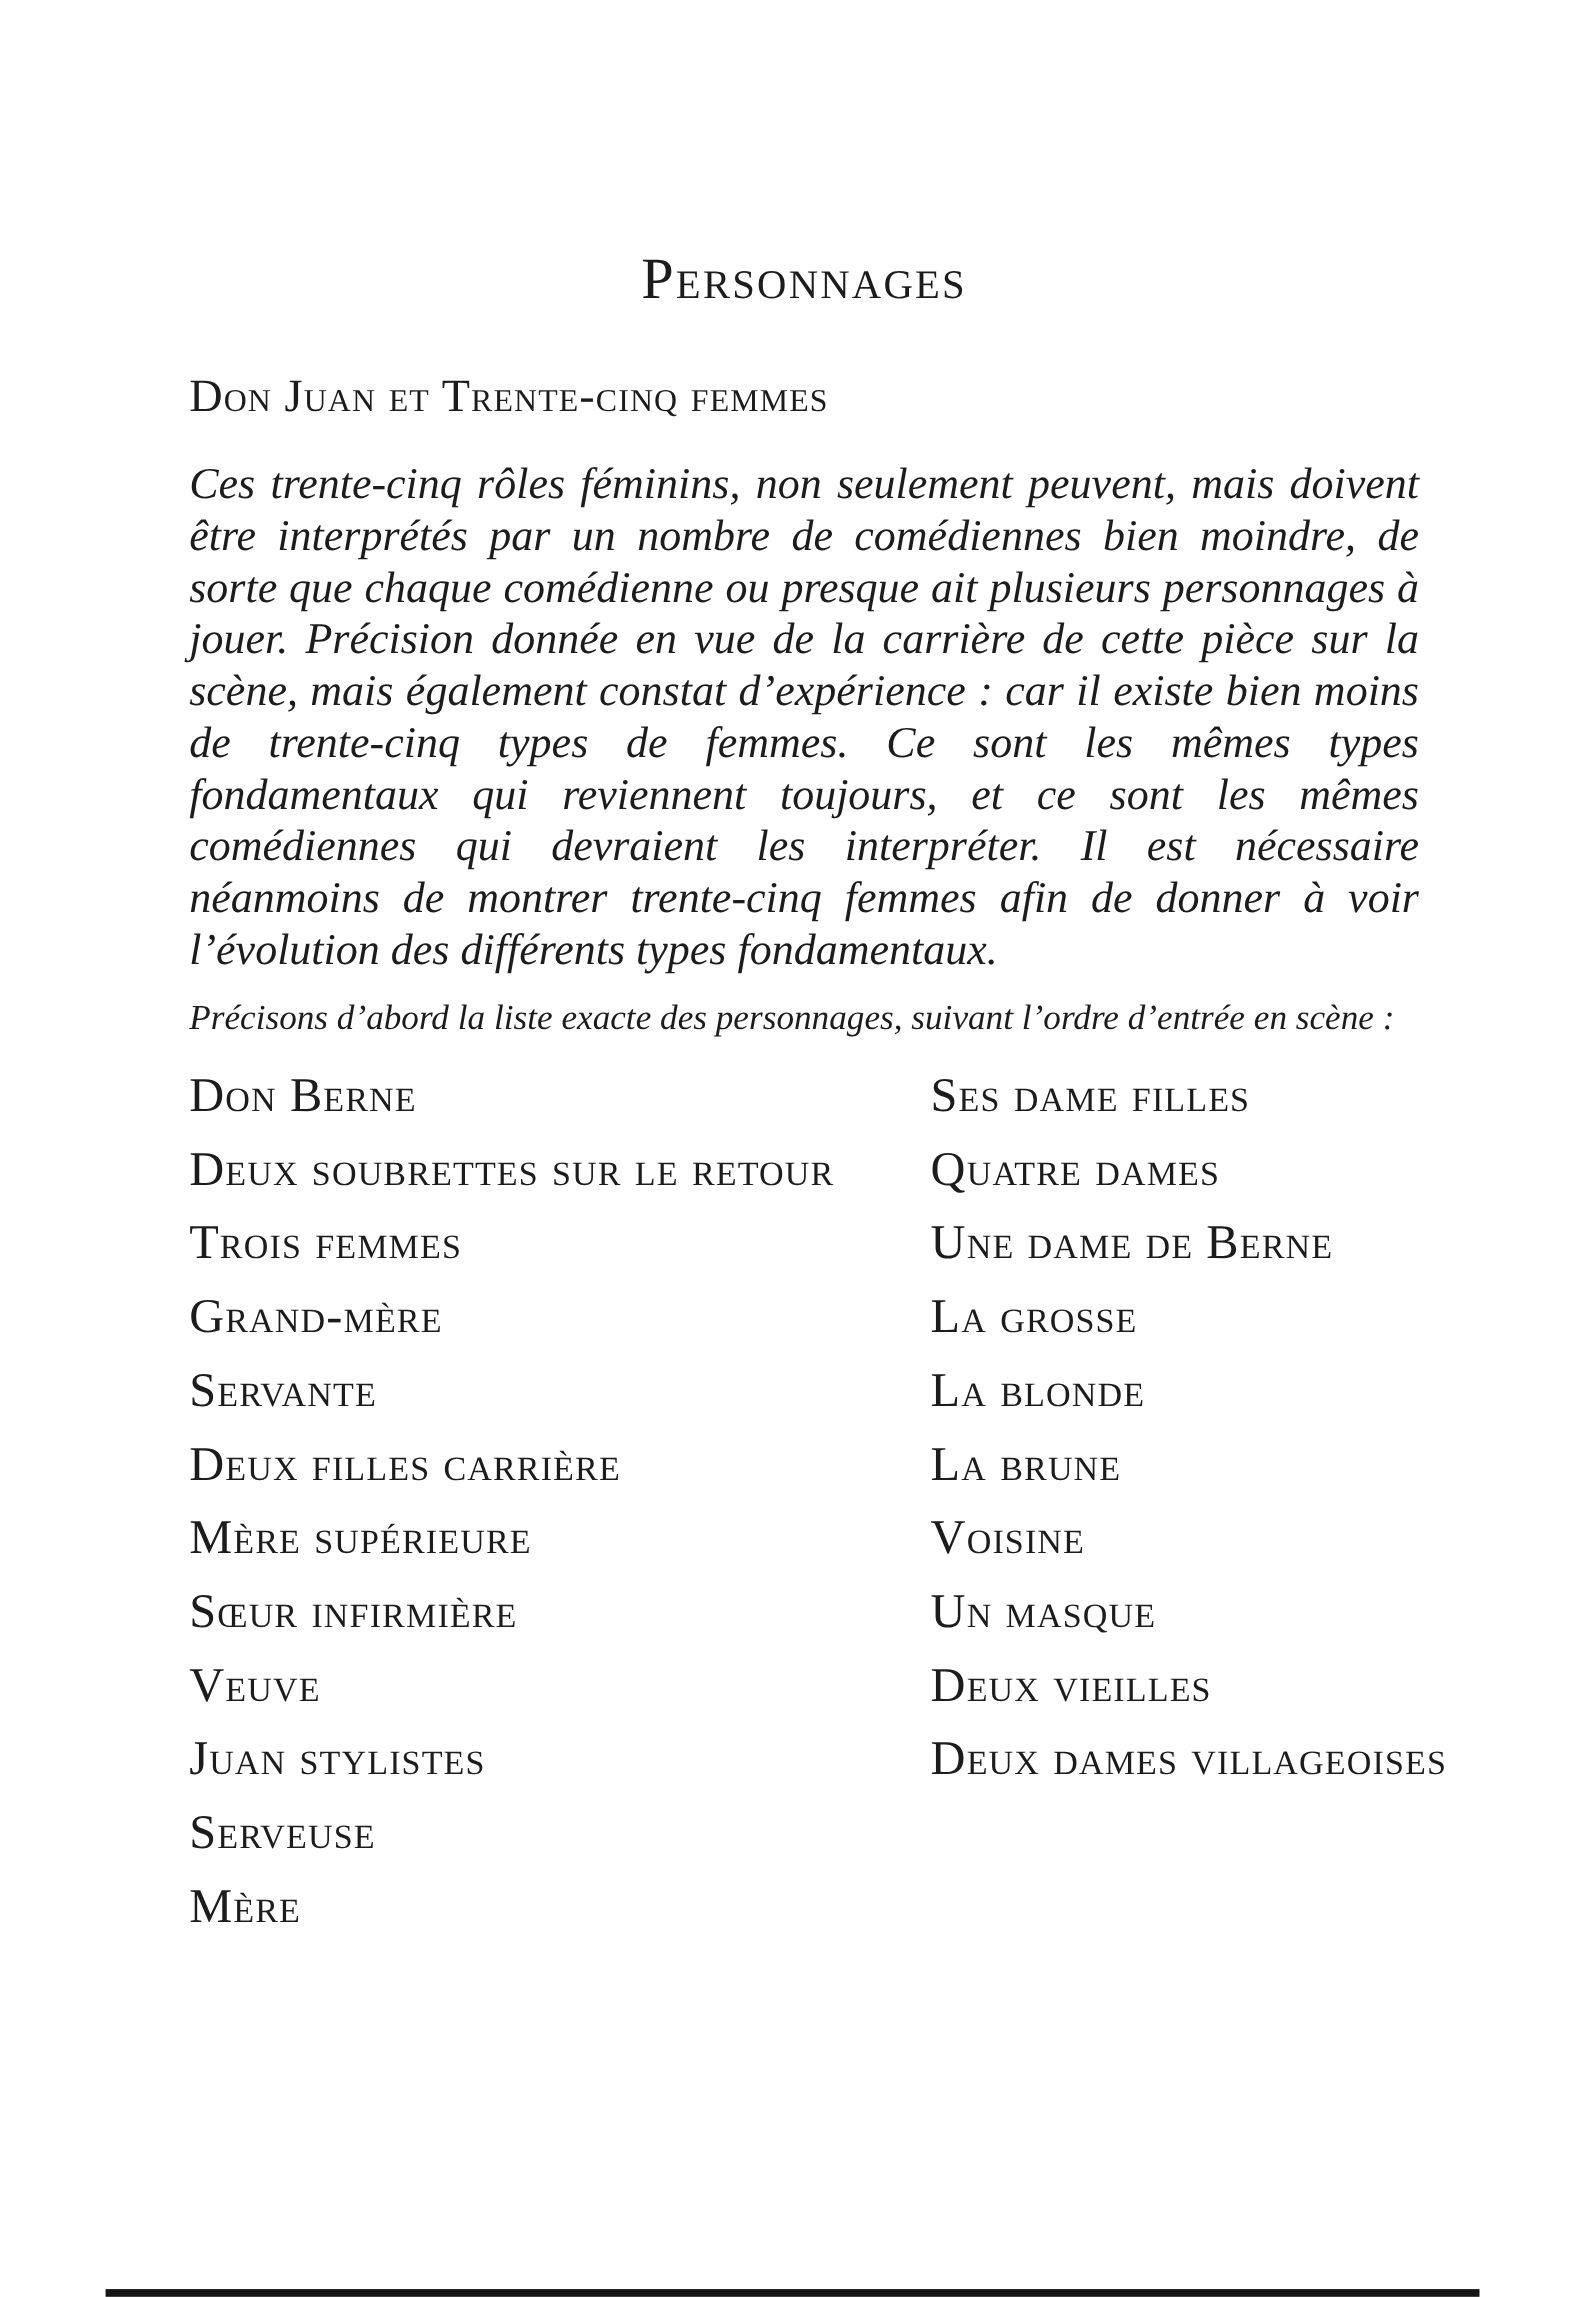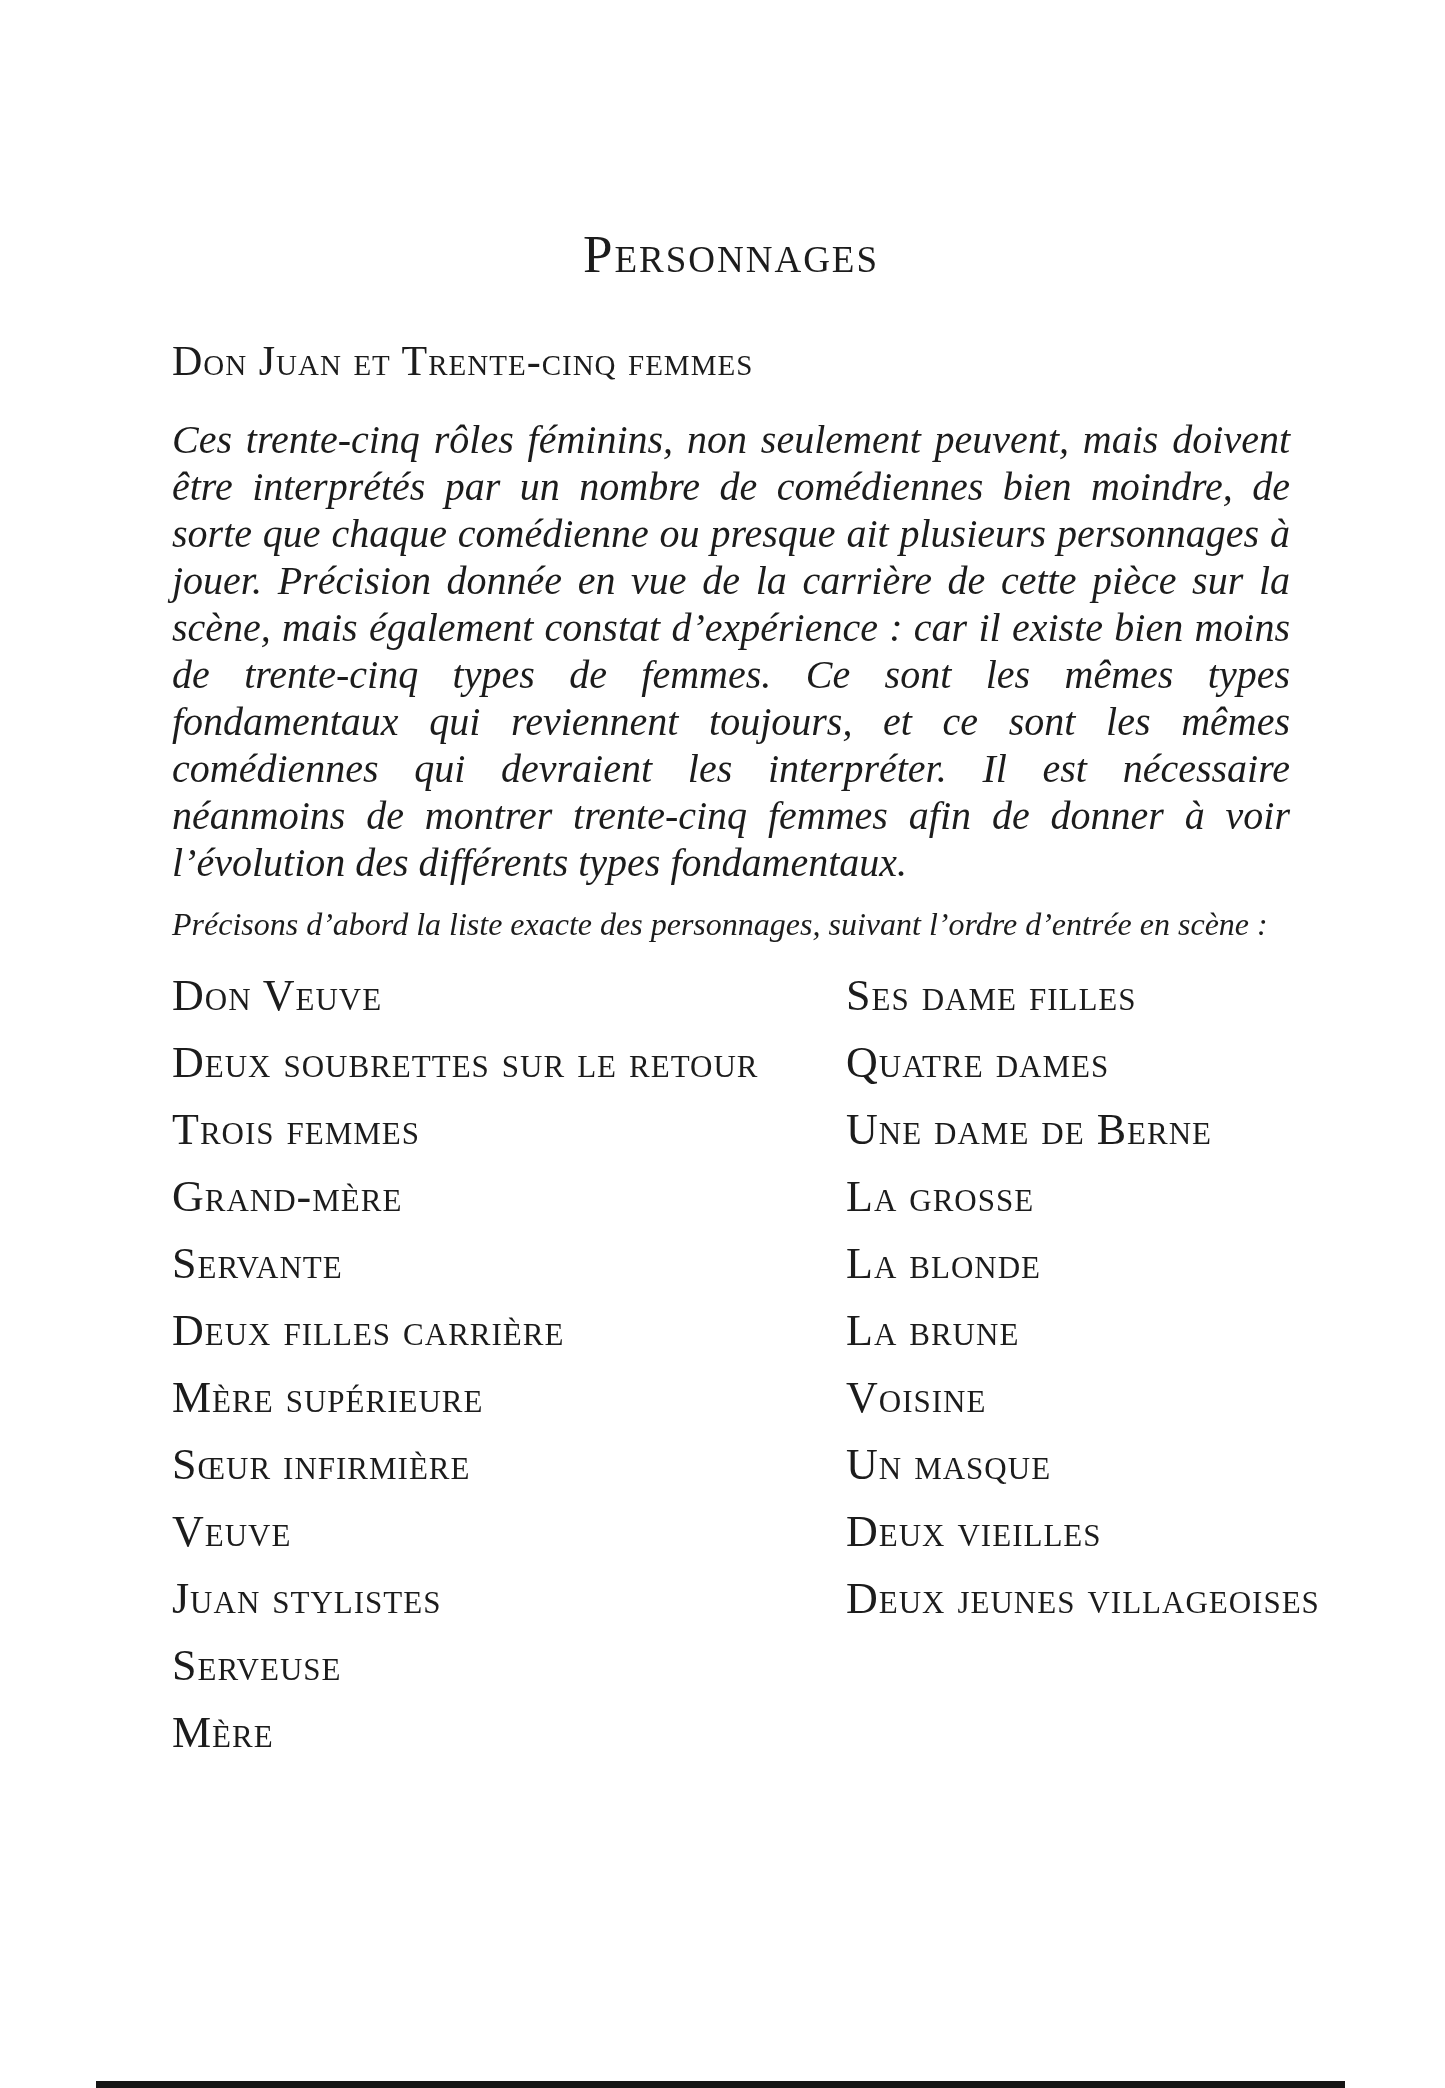--- a/index.html
+++ b/index.html
@@ -79,21 +79,21 @@
 
   <p class="subtitle">Don Juan et Trente-cinq femmes</p>
 
   <p class="intro">Ces trente-cinq rôles féminins, non seulement peuvent, mais doivent être interprétés par un nombre de comédiennes bien moindre, de sorte que chaque comédienne ou presque ait plusieurs personnages à jouer. Précision donnée en vue de la carrière de cette pièce sur la scène, mais également constat d’expérience : car il existe bien moins de trente-cinq types de femmes. Ce sont les mêmes types fondamentaux qui reviennent toujours, et ce sont les mêmes comédiennes qui devraient les interpréter. Il est nécessaire néanmoins de montrer trente-cinq femmes afin de donner à voir l’évolution des différents types fondamentaux.</p>
 
   <p class="lead-in">Précisons d’abord la liste exacte des personnages, suivant l’ordre d’entrée en scène :</p>
 
   <div class="char-list">
 
     <div class="char-col-left">
-      <div class="char-item">Don Veuve</div>
+      <div class="char-item">Don Berne</div>
       <div class="char-item">Deux soubrettes sur le retour</div>
       <div class="char-item">Trois femmes</div>
       <div class="char-item">Grand-mère</div>
       <div class="char-item">Servante</div>
       <div class="char-item">Deux filles carrière</div>
       <div class="char-item">Mère supérieure</div>
       <div class="char-item">Sœur infirmière</div>
       <div class="char-item">Veuve</div>
       <div class="char-item">Juan stylistes</div>
       <div class="char-item">Serveuse</div>
@@ -103,20 +103,20 @@
     <div class="char-col-right">
       <div class="char-item">Ses dame filles</div>
       <div class="char-item">Quatre dames</div>
       <div class="char-item">Une dame de Berne</div>
       <div class="char-item">La grosse</div>
       <div class="char-item">La blonde</div>
       <div class="char-item">La brune</div>
       <div class="char-item">Voisine</div>
       <div class="char-item">Un masque</div>
       <div class="char-item">Deux vieilles</div>
-      <div class="char-item">Deux jeunes villageoises</div>
+      <div class="char-item">Deux dames villageoises</div>
     </div>
 
   </div>
 
 </div>
 
 <div class="scan-edge"></div>
 
 </body></html>

